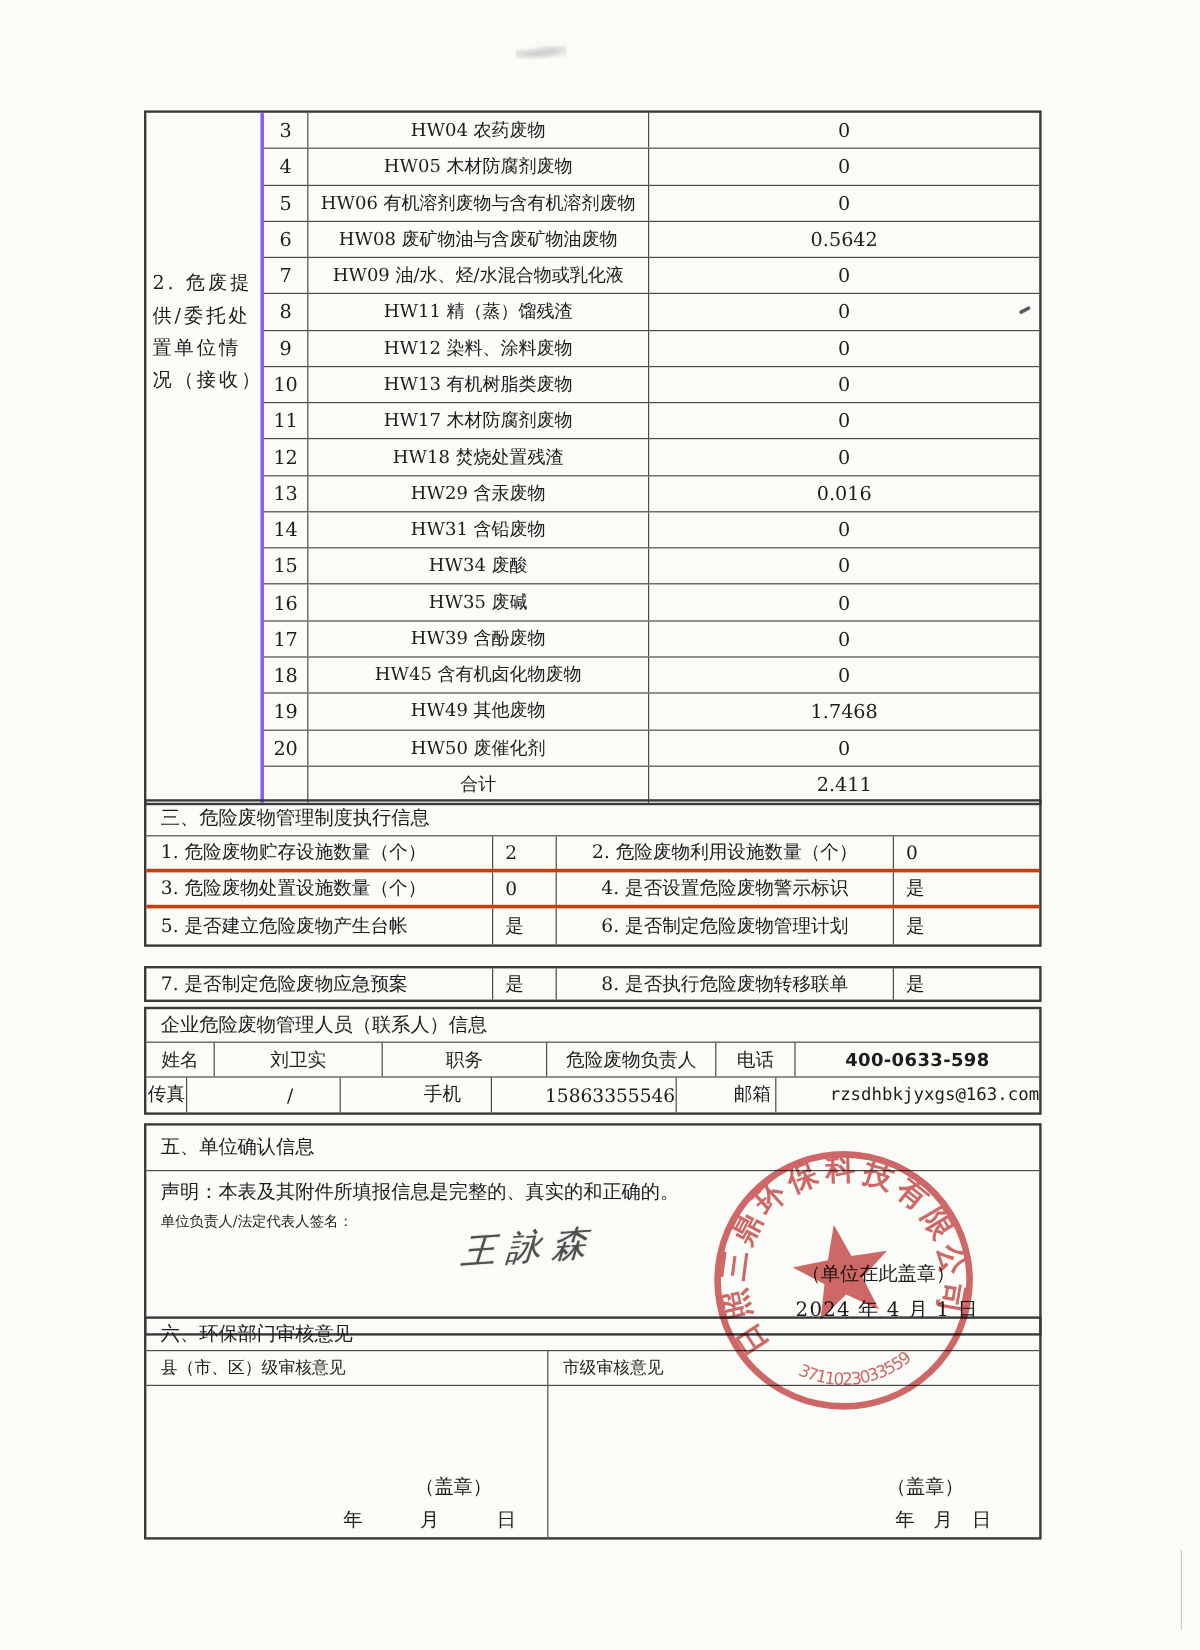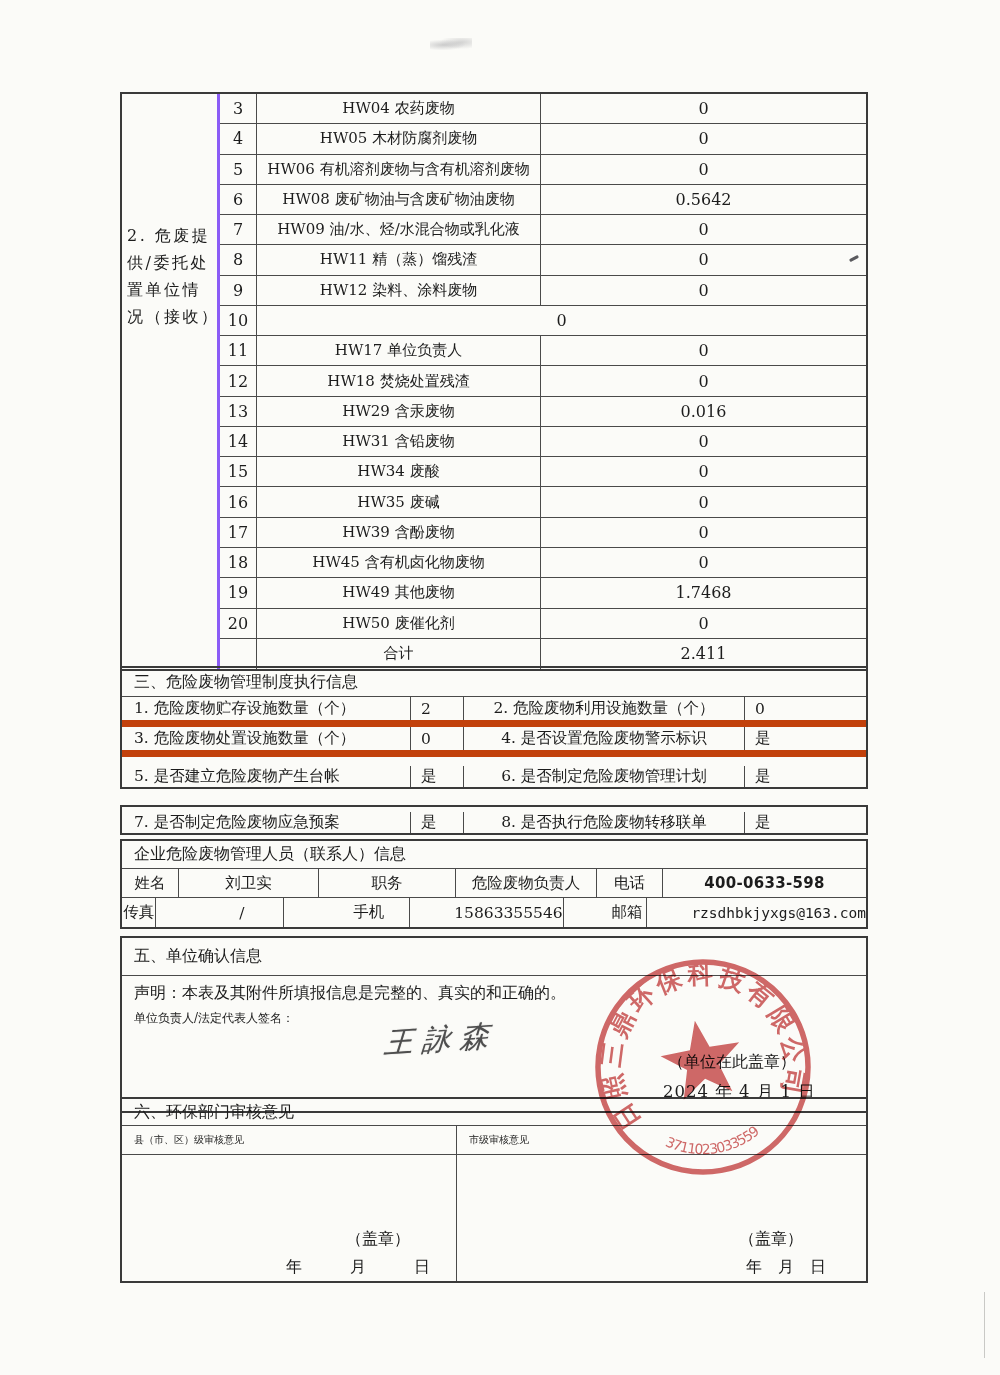--- a/index.html
+++ b/index.html
@@ -19,22 +19,22 @@
   .mrow { flex:1; display:flex; align-items:stretch; border-bottom:1px solid #4a4a4a; }
   .mrow > div, .total-row > div { display:flex; align-items:center; justify-content:center; }
   .no-cell   { width:37px;  border-right:1px solid #4a4a4a; font-size:16px; }
   .name-cell { width:284px; border-right:1px solid #4a4a4a; font-size:15px; }
   .val-cell  { flex:1; font-size:16px; }
   .total-row { flex:1; display:flex; }
 
   
   #mgmt-table { top:666px; }
   .sec-title { height:29px; display:flex; align-items:center; padding-left:12px; font-size:16px; border-bottom:1px solid #4a4a4a; }
-  .qrow { height:30px; display:flex; border-bottom:7px solid #c2410c; }
-  .qrow:last-child { border-bottom:none;align-items:flex-end; }
+  .qrow { height:30px; display:flex; border-bottom:3px solid #c2410c; }
+  .qrow:last-child { border-bottom:none; }
   .qc1 { width:289px; border-right:1px solid #4a4a4a; display:flex; align-items:center; padding-left:12px; font-size:15.5px; }
   .qc2 { width:53px;  border-right:1px solid #4a4a4a; display:flex; align-items:center; padding-left:10px; font-size:15.5px; }
   .qc3 { width:281px; border-right:1px solid #4a4a4a; display:flex; align-items:center; justify-content:center; font-size:15.5px; }
   .qc4 { flex:1; display:flex; align-items:center; padding-left:10px; font-size:15.5px; }
 
   #row78 { top:805px; height:30px; }
   #row78 .qrow { height:100%; border-bottom:none;border-radius:10px; }
 
   
   #contact-table { top:839px; }
@@ -57,21 +57,21 @@
   .signature { position:absolute; left:262px; top:44px; font-size:29px; color:#4e4e4e;
                font-style:italic; letter-spacing:9px; transform:rotate(-4deg) skewX(-8deg);
                text-shadow:0 0 1px rgba(80,80,80,.55); }
   .stamp-note { position:absolute; left:546px; top:76px;  font-size:16px; }
   .stamp-date { position:absolute; left:541px; top:105px; font-size:16.5px; letter-spacing:1px; }
 
   
   #review-block { top:1097px; height:186px; display:flex; flex-direction:column; }
   #review-block .sec-title { height:27px; }
   .rev-heads { height:29px; display:flex; border-bottom:1px solid #4a4a4a; }
-  .rev-heads > div { display:flex; align-items:center; padding-left:12px; font-size:10px; }
+  .rev-heads > div { display:flex; align-items:center; padding-left:12px; font-size:14px; }
   .rev-left  { width:335px; border-right:1px solid #4a4a4a; }
   .rev-right { flex:1; }
   .rev-body { flex:1; display:flex; }
   .rev-body > div { position:relative; }
   .rev-body .rev-left, .rev-body .rev-right { height:100%; }
   .seal-label { position:absolute; font-size:16px; }
   .date-label { position:absolute; font-size:16px; white-space:pre; }
   .rev-body .rev-left  .seal-label { left:224px; top:74px; }
   .rev-body .rev-left  .date-label { left:164px; top:102px; }
   .rev-body .rev-right .seal-label { left:282px; top:74px; }
@@ -138,25 +138,26 @@
           <div class="name-cell">HW11 精（蒸）馏残渣</div>
           <div class="val-cell">0</div>
         </div>
           <div class="mrow">
           <div class="no-cell">9</div>
           <div class="name-cell">HW12 染料、涂料废物</div>
           <div class="val-cell">0</div>
         </div>
           <div class="mrow">
           <div class="no-cell">10</div>
+          <div class="name-cell">HW13 有机树脂类废物</div>
           <div class="val-cell">0</div>
         </div>
           <div class="mrow">
           <div class="no-cell">11</div>
-          <div class="name-cell">HW17 单位负责人</div>
+          <div class="name-cell">HW17 木材防腐剂废物</div>
           <div class="val-cell">0</div>
         </div>
           <div class="mrow">
           <div class="no-cell">12</div>
           <div class="name-cell">HW18 焚烧处置残渣</div>
           <div class="val-cell">0</div>
         </div>
           <div class="mrow">
           <div class="no-cell">13</div>
           <div class="name-cell">HW29 含汞废物</div>

